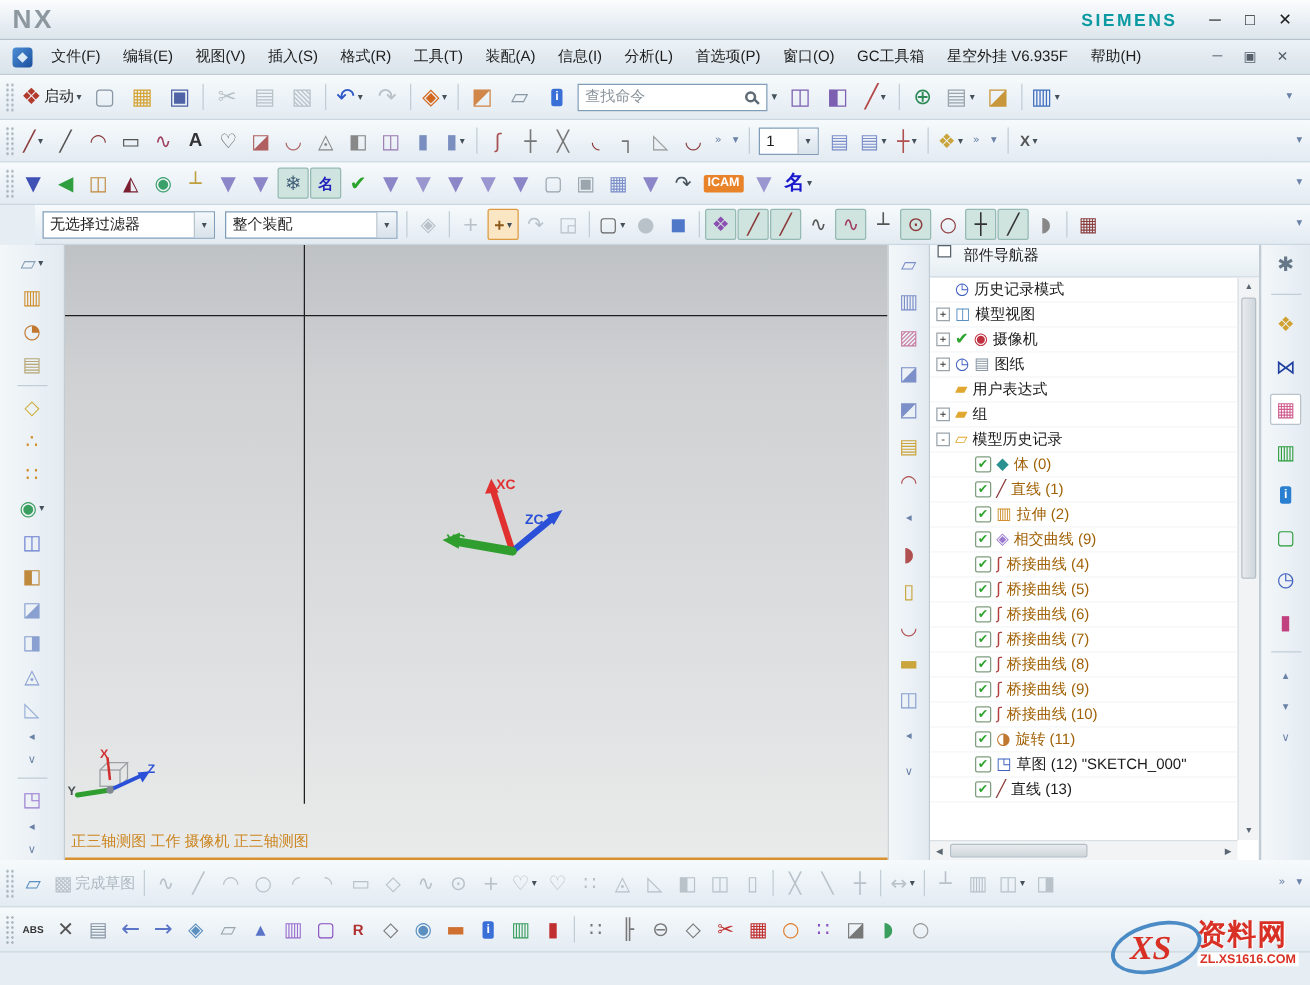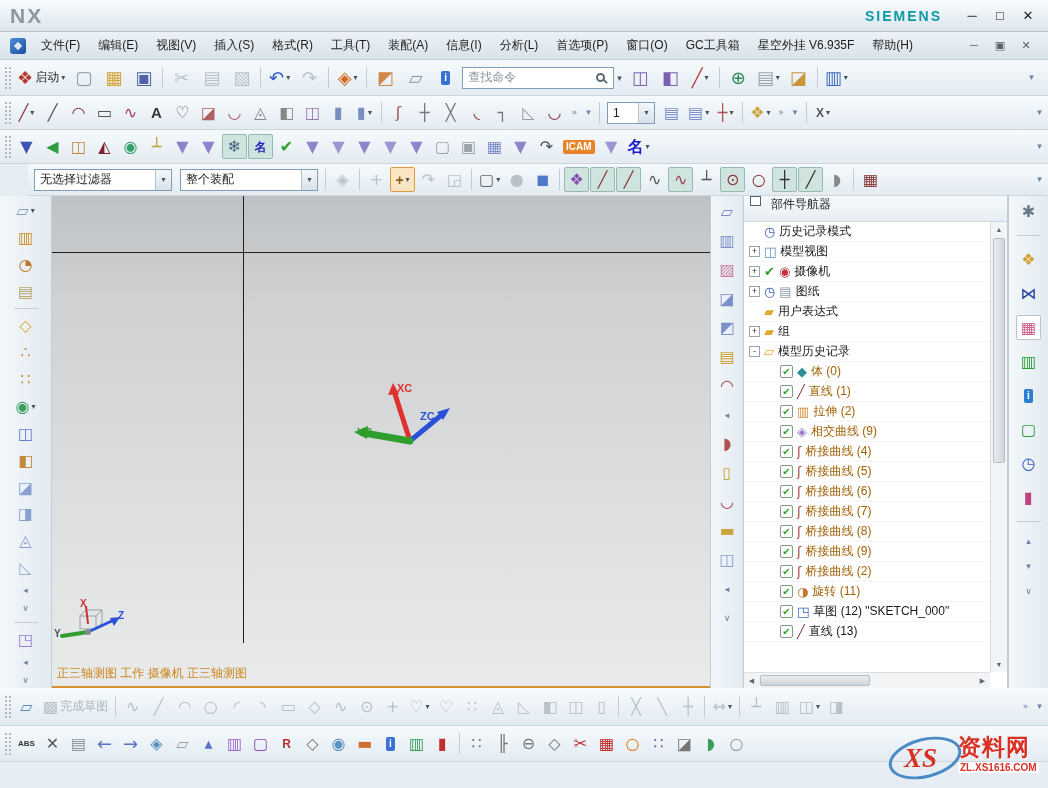--- a/index.html
+++ b/index.html
@@ -787,21 +787,21 @@
               <span class="exp noexp"></span>
               <span class="chk">✔</span>
               <span class="tic" style="color: rgb(176, 64, 64);">ʃ</span>
               <span class="tlab dim">桥接曲线 (9)</span>
             </div>
             <div class="trow">
               <span style="display: inline-block; width: 18px;"></span>
               <span class="exp noexp"></span>
               <span class="chk">✔</span>
               <span class="tic" style="color: rgb(176, 64, 64);">ʃ</span>
-              <span class="tlab dim">桥接曲线 (2)</span>
+              <span class="tlab dim">桥接曲线 (10)</span>
             </div>
             <div class="trow">
               <span style="display: inline-block; width: 18px;"></span>
               <span class="exp noexp"></span>
               <span class="chk">✔</span>
               <span class="tic" style="color: rgb(192, 120, 48);">◑</span>
               <span class="tlab dim">旋转 (11)</span>
             </div>
             <div class="trow">
               <span style="display: inline-block; width: 18px;"></span>

